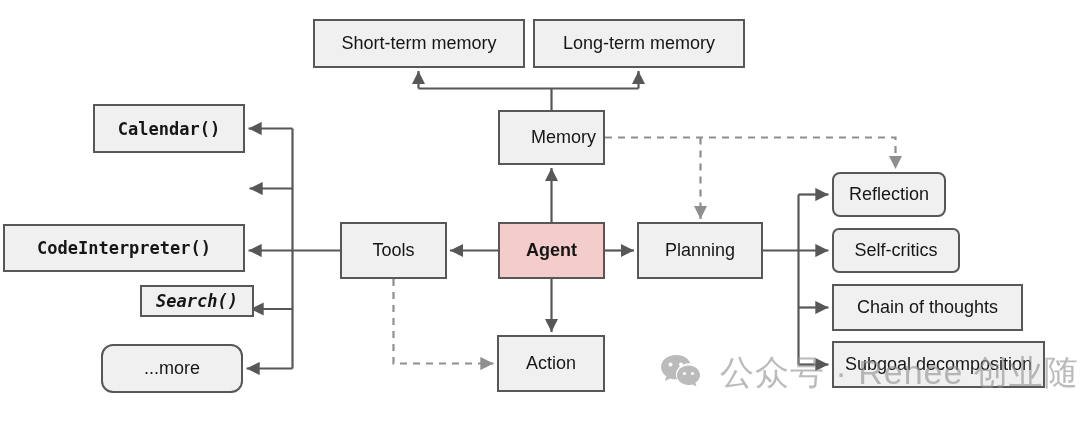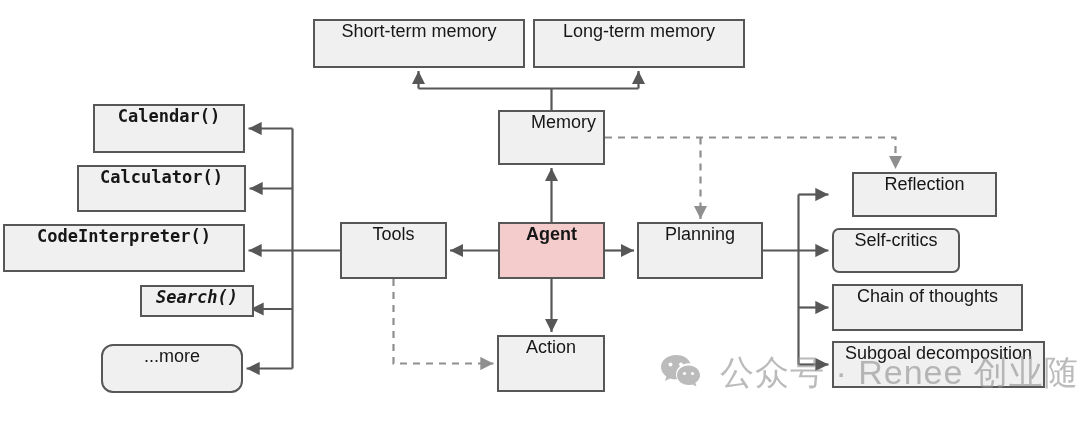--- a/index.html
+++ b/index.html
@@ -4,21 +4,21 @@
 <style>
   html,body{margin:0;padding:0;background:#ffffff;}
   #canvas{
     position:relative;width:1080px;height:422px;background:#ffffff;
     font-family:"Liberation Sans",sans-serif;overflow:hidden;
   }
   #wires{position:absolute;left:0;top:0;z-index:0;}
   .node{
     position:absolute;box-sizing:border-box;
     background:#f0f0f0;border:2px solid #575757;
-    display:flex;align-items:flex-start;justify-content:center;
+    display:flex;align-items:center;justify-content:center;
     color:#161616;font-size:18px;z-index:1;
   }
   .node .lbl{position:relative;z-index:3;white-space:nowrap;}
   .node.agent{background:#f4cccc;font-weight:bold;}
   .node.mono .lbl{
     font-family:"DejaVu Sans Mono","Liberation Mono",monospace;
     font-weight:bold;font-size:17px;
   }
   #watermark{
     position:absolute;left:660px;top:350px;z-index:2;
@@ -95,34 +95,31 @@
   <div class="node" style="left:637px;top:222px;width:126px;height:57px;">
     <span class="lbl">Planning</span>
   </div>
   <div class="node" style="left:497px;top:335px;width:108px;height:57px;">
     <span class="lbl">Action</span>
   </div>
 
   <div class="node mono" style="left:93px;top:104px;width:152px;height:49px;">
     <span class="lbl">Calendar()</span>
   </div>
-  <div class="node mono" style="left:77px;top:165px;width:169px;height:47px;">
-    <span class="lbl">Calculator()</span>
-  </div>
   <div class="node mono" style="left:3px;top:224px;width:242px;height:48px;">
     <span class="lbl">CodeInterpreter()</span>
   </div>
   <div class="node mono" style="left:140px;top:285px;width:114px;height:32px;font-style:italic;">
     <span class="lbl">Search()</span>
   </div>
   <div class="node" style="left:101px;top:344px;width:142px;height:49px;border-radius:12px;">
     <span class="lbl">...more</span>
   </div>
 
-  <div class="node" style="left:852px;top:172px;width:145px;height:45px;">
+  <div class="node" style="left:832px;top:172px;width:114px;height:45px;border-radius:8px;">
     <span class="lbl">Reflection</span>
   </div>
   <div class="node" style="left:832px;top:228px;width:128px;height:45px;border-radius:7px;">
     <span class="lbl">Self-critics</span>
   </div>
   <div class="node" style="left:832px;top:284px;width:191px;height:47px;">
     <span class="lbl">Chain of thoughts</span>
   </div>
   <div class="node" style="left:832px;top:341px;width:213px;height:47px;">
     <span class="lbl">Subgoal decomposition</span>

